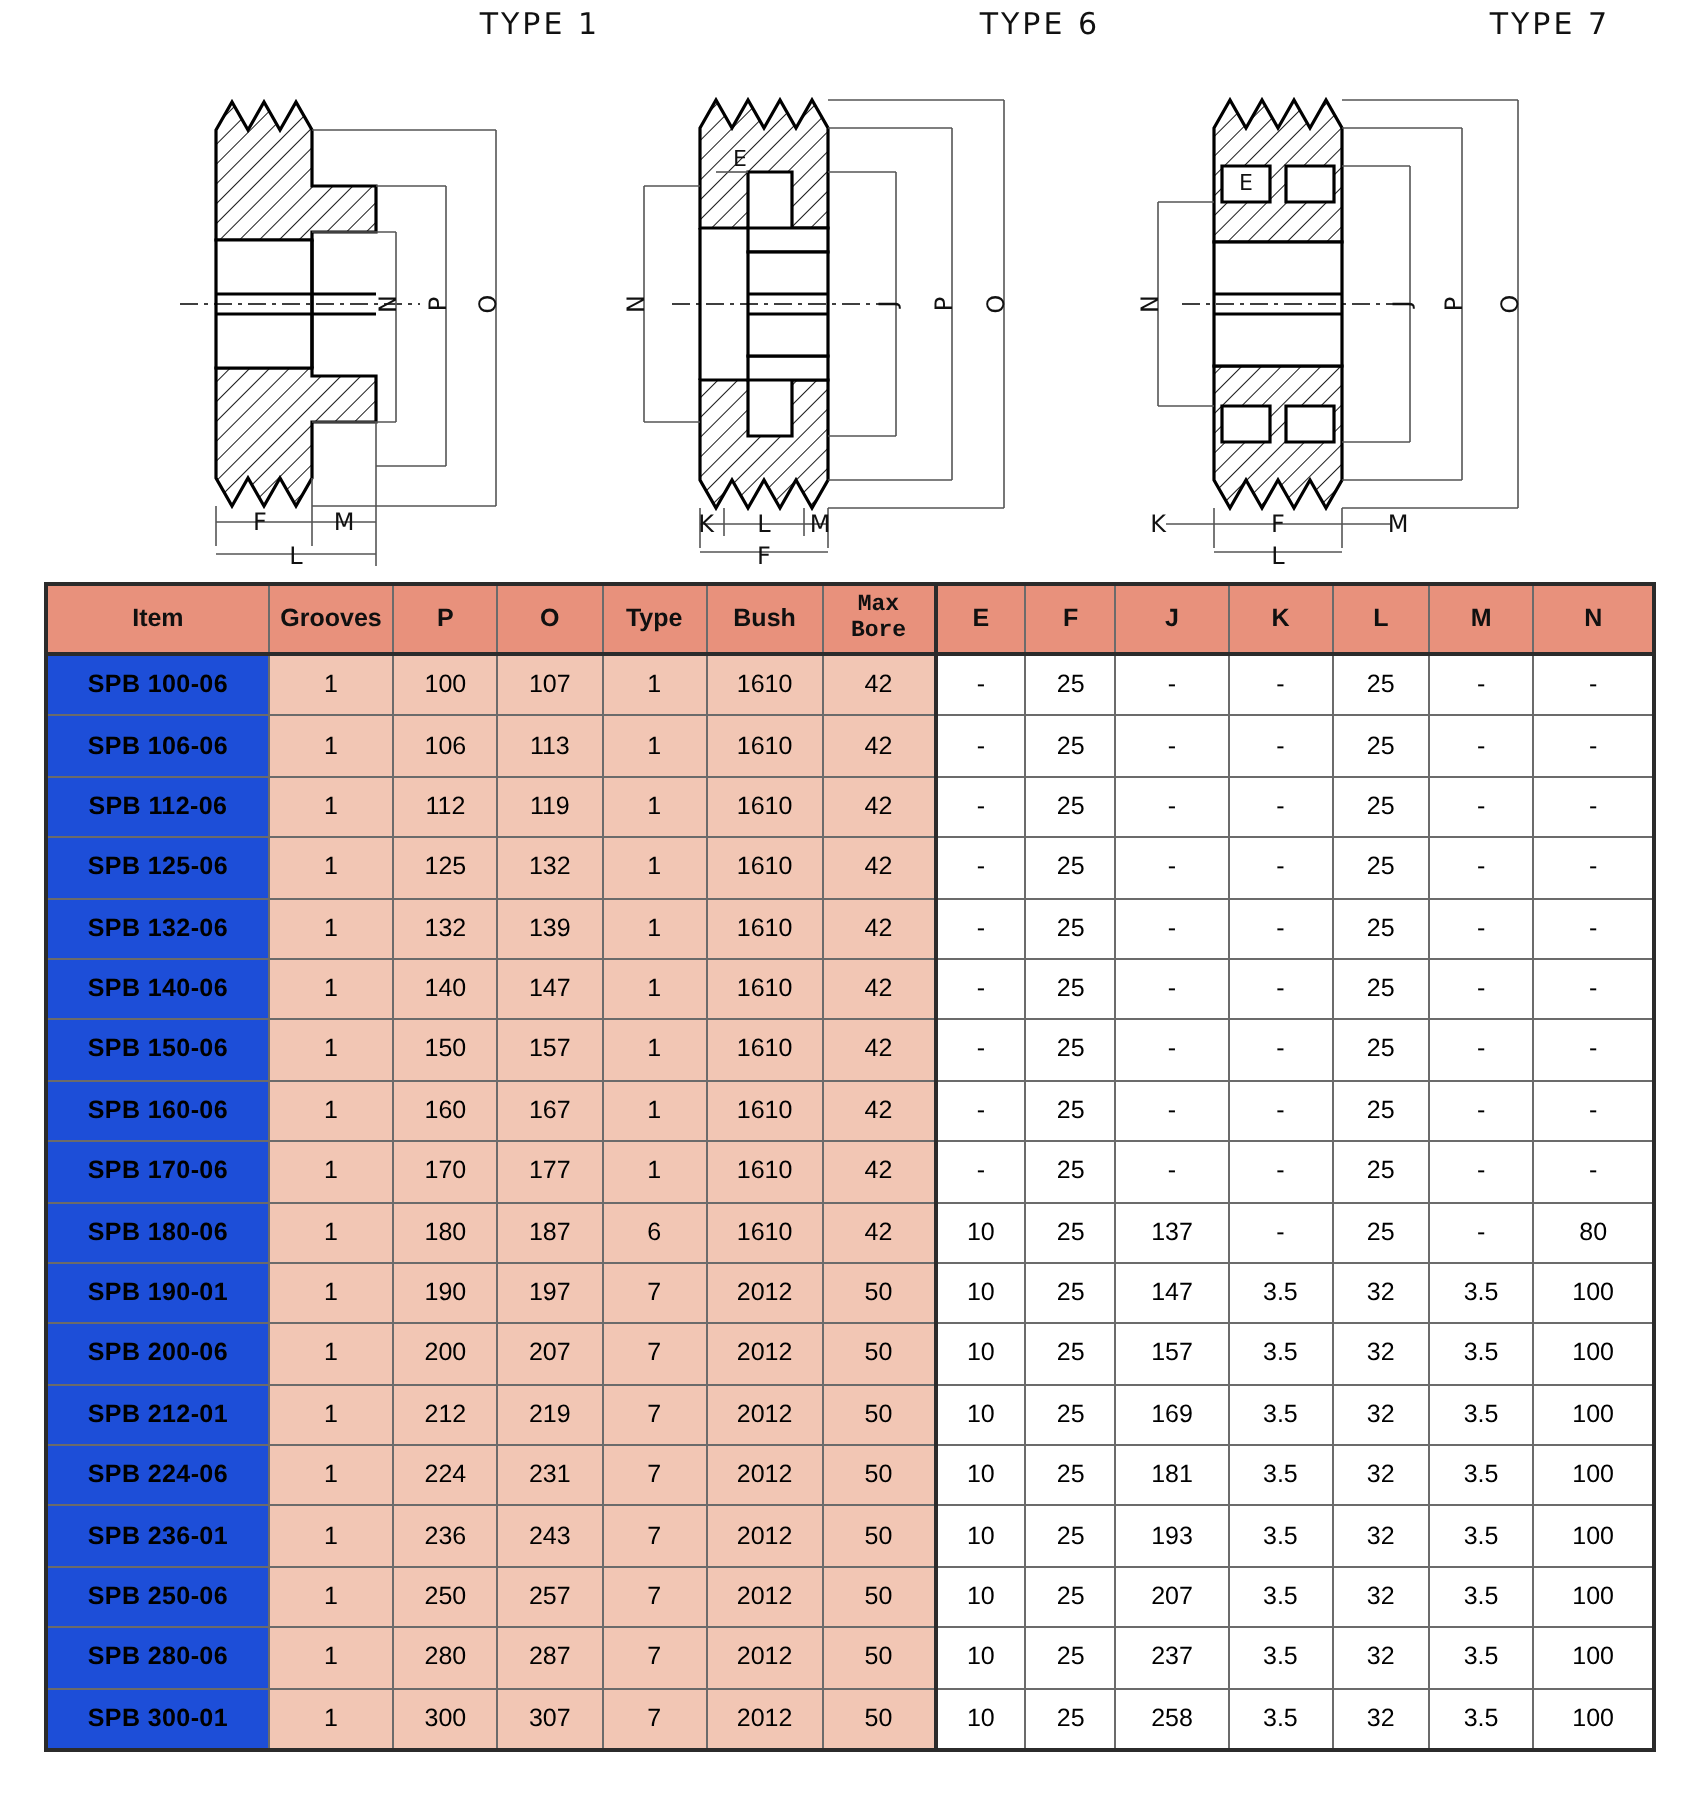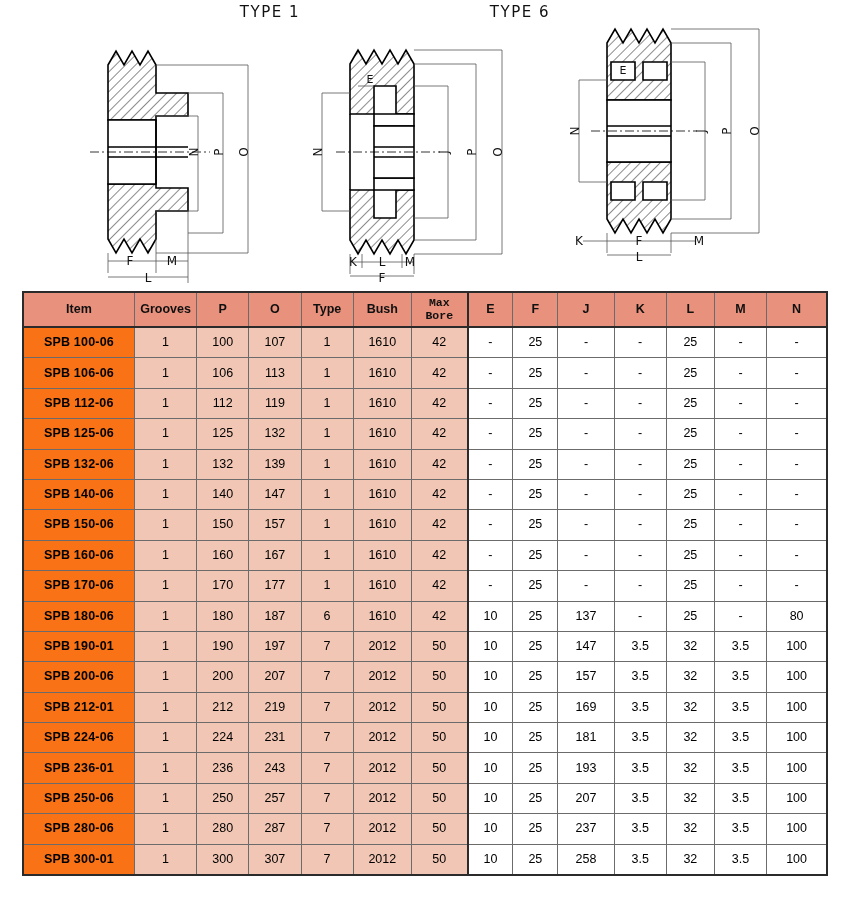--- a/index.html
+++ b/index.html
@@ -71,21 +71,21 @@
   table.spec { border: 2.5px solid #2b2b2b; }
   table.spec thead th { border-top: none; }
   
   table.spec th.sep-right, table.spec td.sep-right {
     border-right: 2.5px solid #2b2b2b;
   }
   table.spec thead tr th { border-bottom: 2.5px solid #2b2b2b; }
   table.spec tbody tr:first-child td { border-top: none; }
 
   td.item {
-    background: #f97316;
+    background: #1d4ed8;
     font-weight: bold;
     font-size: 12.5px;
     letter-spacing: 0.2px;
     margin-top: 20px;
   }
   td.shaded { background: #f2c6b4; }
   td.plain  { background: #ffffff; }
 </style>
 </head>
 <body>
@@ -222,20 +222,21 @@
       <g font-family="DejaVu Sans, sans-serif" font-size="12" fill="#111" text-anchor="middle">
         <text x="53" y="245">K</text>
         <text x="82" y="245">L</text>
         <text x="110" y="245">M</text>
         <text x="82" y="261">F</text>
       </g>
     </svg>
   </div>
 
   <div class="drawing" style="left:555px; width:250px;">
+    <div class="drawing-title">TYPE 7</div>
     <svg width="250" height="262" viewBox="0 0 250 262">
       <defs>
         <pattern id="h7" width="7" height="7" patternTransform="rotate(45)" patternUnits="userSpaceOnUse">
           <line x1="0" y1="0" x2="0" y2="7" stroke="#000" stroke-width="0.9"></line>
         </pattern>
       </defs>
       <g fill="none" stroke="#000" stroke-width="1.6">
 
         <path d="M52,43 L60,29 L68,43 L76,29 L84,43 L92,29 L100,43 L108,29 L116,43
                  L116,100 L52,100 Z" fill="url(#h7)"></path>

